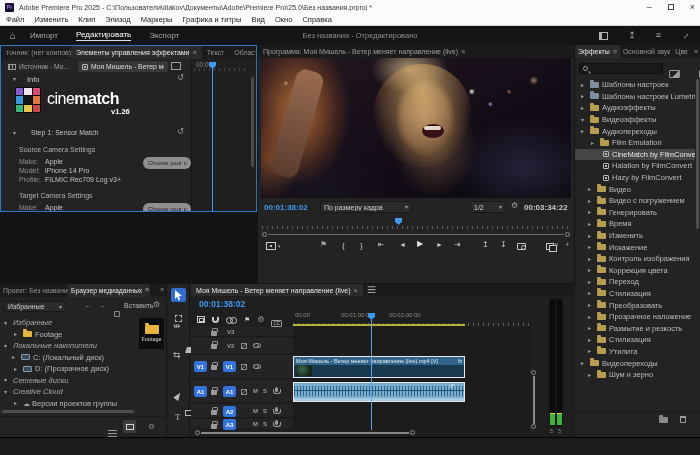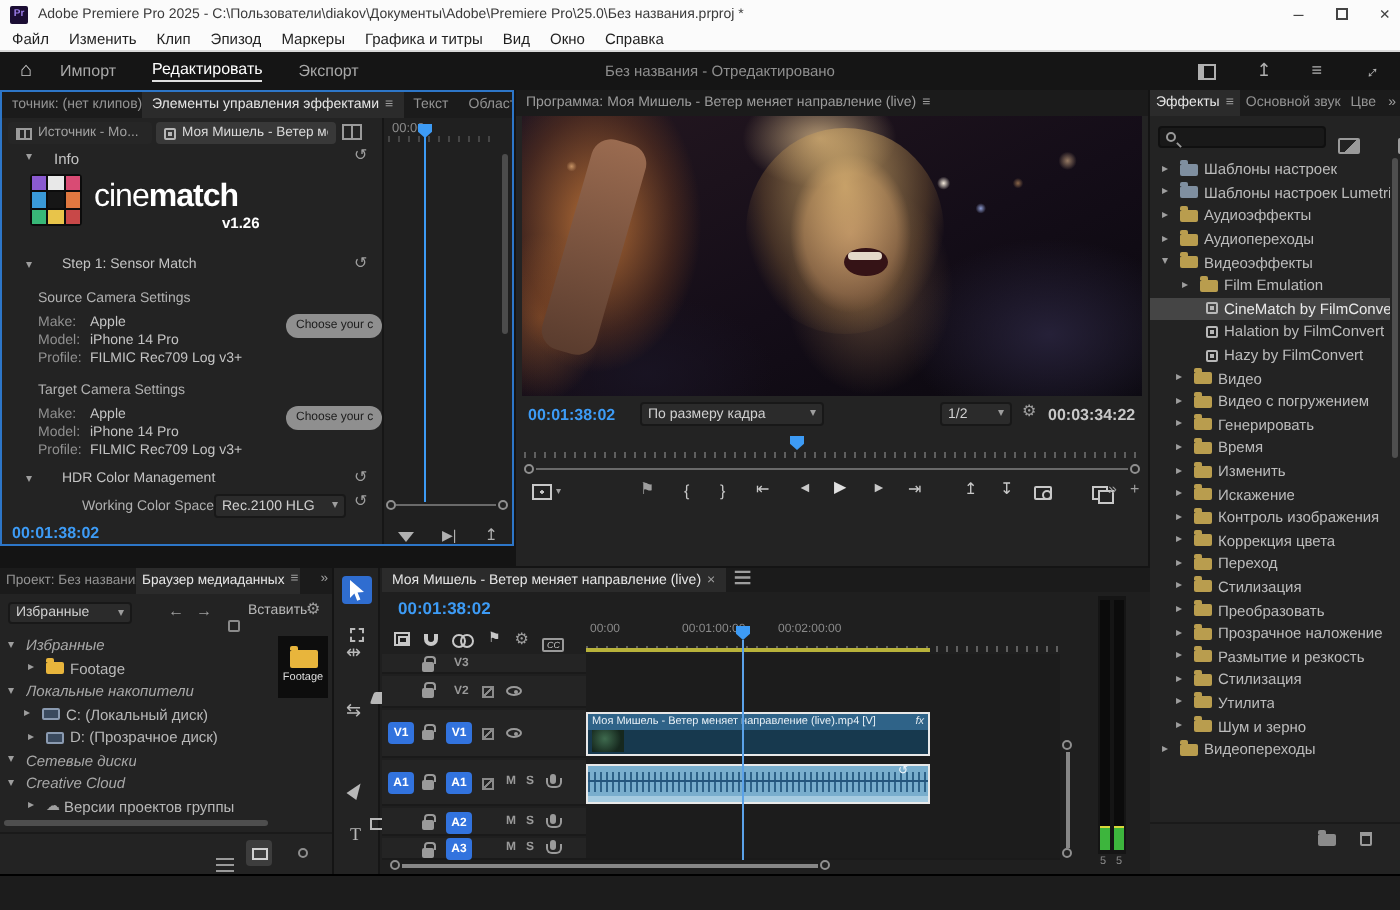--- a/index.html
+++ b/index.html
@@ -120,21 +120,21 @@
     <span style="color:#a8a8a8">Экспорт</span>
     <span class="ab nw" style="left:280px;width:160px;text-align:center;color:#8f8f8f;font-size:7.5px">Без названия - Отредактировано</span>
     <span style="margin-left:auto;display:flex;gap:20px;align-items:center">
       <i class="sh" style="width:9px;height:8px;border:1px solid #b0b0b0;background:linear-gradient(90deg,#b0b0b0 2px,transparent 2px)"></i>
       <i class="ico g-lift" style="color:#b0b0b0;font-size:9px"></i>
       <i class="ico g-menu" style="color:#b0b0b0;font-size:9px"></i>
       <i class="ico g-diag" style="color:#b0b0b0;font-size:9px"></i>
     </span>
   </div>
 
-  <div class="panel" style="left:0;top:45px;width:257px;height:228px;border:1px solid #2d76c8">
+  <div class="panel" style="left:0;top:45px;width:257px;height:167px;border:1px solid #2d76c8">
     <div class="tstrip">
       <span class="tab nw" style="max-width:70px">точник: (нет клипов)</span>
       <span class="tab act">
           <span>Элементы управления эффектами</span>
           <i class="ico g-menu"></i>
         </span>
       <span class="tab">Текст</span>
       <span class="tab nw" style="max-width:36px">Области (</span>
 
     </div>
@@ -327,28 +327,28 @@
           <i class="ico g-cr"></i>
           <i class="sh s-folder pre"></i>
           <span class="nw">Шаблоны настроек Lumetri</span>
         </div>
       <div class="fxr">
           <i class="ico g-cr"></i>
           <i class="sh s-folder"></i>
           <span class="nw">Аудиоэффекты</span>
         </div>
       <div class="fxr">
+          <i class="ico g-cd"></i>
+          <i class="sh s-folder"></i>
+          <span class="nw">Видеоэффекты</span>
+        </div>
+      <div class="fxr">
           <i class="ico g-cr"></i>
           <i class="sh s-folder"></i>
           <span class="nw">Аудиопереходы</span>
-        </div>
-      <div class="fxr">
-          <i class="ico g-cd"></i>
-          <i class="sh s-folder"></i>
-          <span class="nw">Видеоэффекты</span>
         </div>
       <div class="fxr" style="padding-left:16px">
           <i class="ico g-cr"></i>
           <i class="sh s-folder"></i>
           <span class="nw">Film Emulation</span>
         </div>
       <div class="fxr sel" style="padding-left:28px">
           <i class="sh s-fx"></i>
           <span class="nw">CineMatch by FilmConvert</span>
         </div>
@@ -428,29 +428,29 @@
       <div class="fxr" style="padding-left:13px">
           <i class="ico g-cr"></i>
           <i class="sh s-folder"></i>
           <span class="nw">Стилизация</span>
         </div>
       <div class="fxr" style="padding-left:13px">
           <i class="ico g-cr"></i>
           <i class="sh s-folder"></i>
           <span class="nw">Утилита</span>
         </div>
+      <div class="fxr">
+          <i class="ico g-cr"></i>
+          <i class="sh s-folder"></i>
+          <span class="nw">Видеопереходы</span>
+        </div>
       <div class="fxr" style="padding-left:13px">
           <i class="ico g-cr"></i>
           <i class="sh s-folder"></i>
           <span class="nw">Шум и зерно</span>
-        </div>
-      <div class="fxr">
-          <i class="ico g-cr"></i>
-          <i class="sh s-folder"></i>
-          <span class="nw">Видеопереходы</span>
         </div>
     </div>
     <div class="ab" style="left:0;right:0;top:366px;height:16px;display:flex;justify-content:flex-end;align-items:center;gap:12px;padding-right:14px;border-top:1px solid #1a1a1a">
       <i class="sh s-folder" style="background:#8a8a8a"></i>
       <i class="sh s-trash"></i>
     </div>
     <div class="ab" style="right:1px;top:34px;width:3px;height:150px;background:#4e4e4e;border-radius:2px"></div>
   </div>
 
   <div class="panel" style="left:0;top:284px;width:166px;height:153px">

